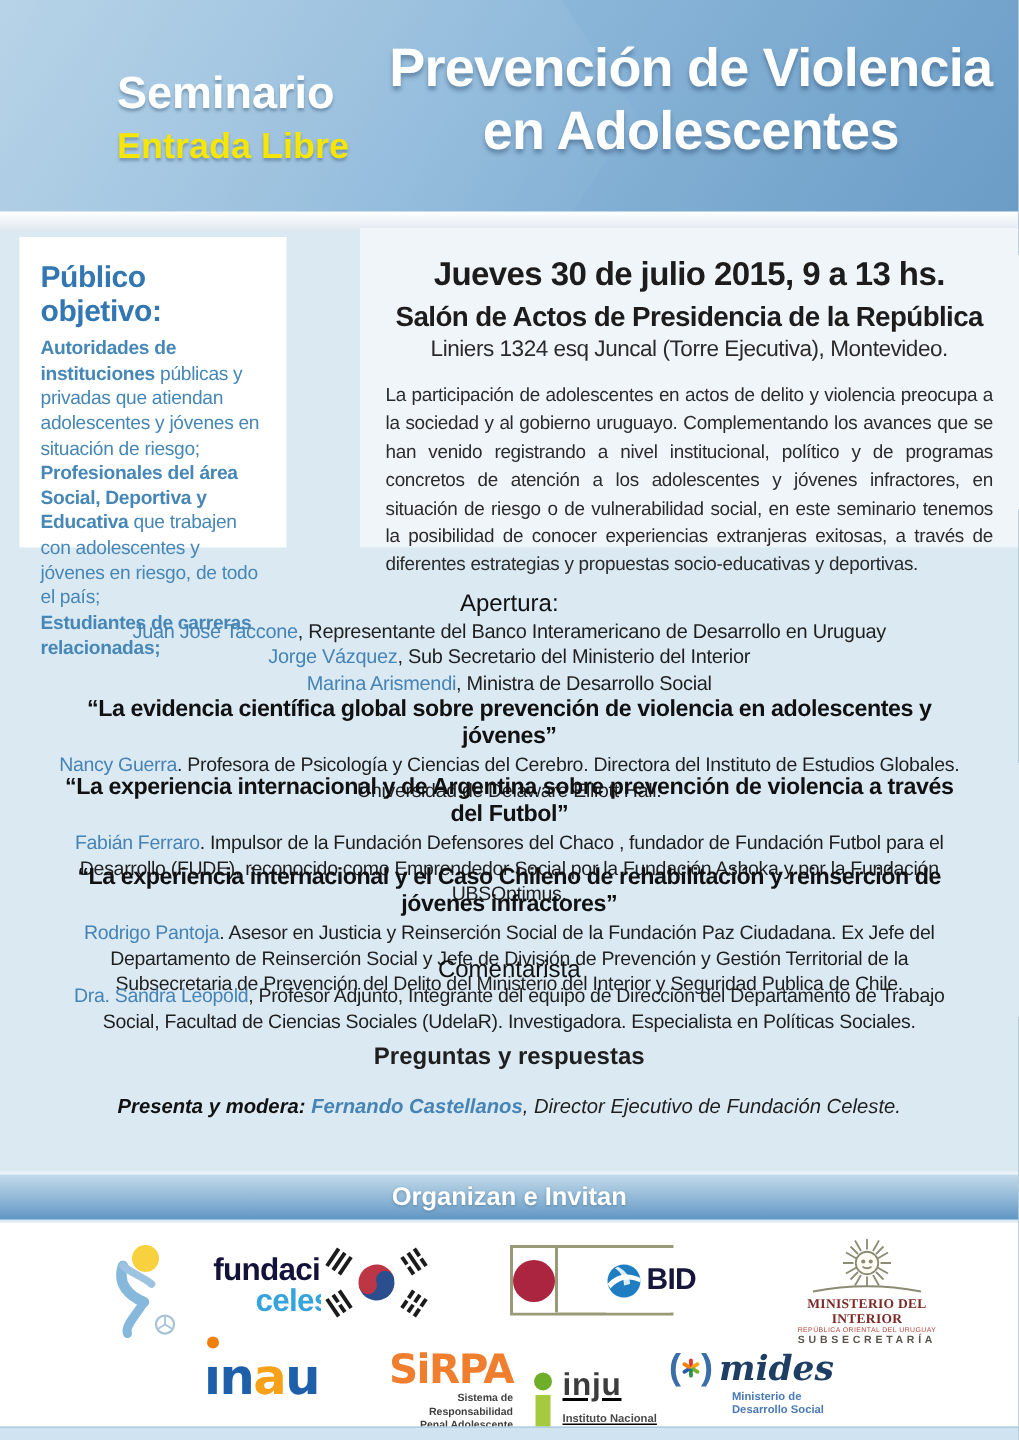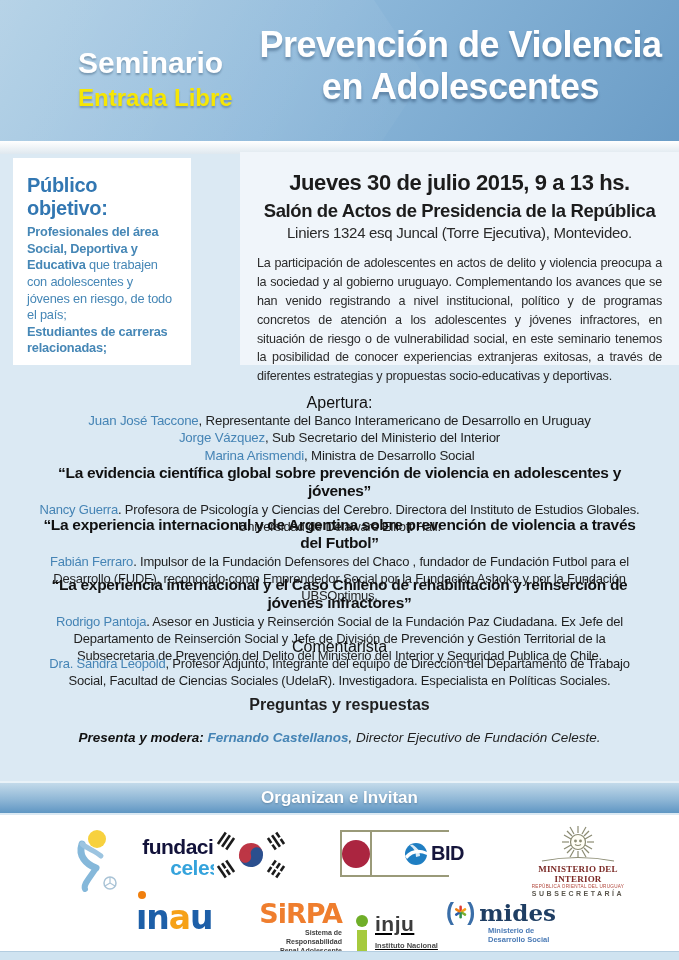--- a/index.html
+++ b/index.html
@@ -106,21 +106,21 @@
   .inju-glyph { position:absolute; left:0; top:2px; width:12px; height:46px; }
   .inju-dot { position:absolute; left:0; top:0; width:12px; height:12px; border-radius:50%; background:#6fae28; }
   .inju-stem { position:absolute; left:1px; top:15px; width:10px; height:31px; background:#a6ca3d; }
   .inju-text { margin-left:19px; }
   .inju-word { font-size:21px; font-weight:bold; color:#3c3c3c; line-height:1; letter-spacing:0.5px; }
   .inju-sub { font-size:7.5px; color:#4a4a4a; line-height:1.25; margin-top:7px; font-weight:bold; }
 
   .mides { left:446px; top:85px; width:110px; }
   .mides-top { display:flex; align-items:center; }
   .mides-paren { font-size:24px; color:#3a6ea8; font-weight:bold; line-height:1; }
-  .mides-word { font-family:"DejaVu Serif", serif; font-size:23px; font-weight:bold; color:#1f3e63; line-height:1; margin-left:4px; }
+  .mides-word { font-family:"DejaVu Serif", serif; font-size:23px; font-weight:bold; color:#1f3e63; line-height:1; margin-left:4px;font-style:italic; }
   .mides-sub { font-size:7.5px; color:#4a7ab5; line-height:1.25; margin-left:42px; margin-top:2px; font-weight:bold; }
 
   
   .bottom-strip { position:absolute; left:0; top:951px; width:679px; height:9px;
     background:#cfe3f0; border-top:1px solid #b3cde0; }
 </style>
 </head>
 <body>
 
 <div class="page">
@@ -130,20 +130,21 @@
     <div class="entrada">Entrada Libre</div>
     <div class="header-title">
       <div>Prevención de Violencia</div>
       <div>en Adolescentes</div>
     </div>
   </div>
   <div class="header-strip"></div>
 
   <div class="audience-card">
     <div class="audience-heading">Público objetivo:</div>
+    <p class="audience-item"><b>Autoridades de instituciones</b><span> públicas y privadas que atiendan adolescentes y jóvenes en situación de riesgo;</span></p>
     <p class="audience-item"><b>Profesionales del área Social, Deportiva y Educativa</b><span> que trabajen con adolescentes y jóvenes en riesgo, de todo el país;</span></p>
     <p class="audience-item"><b>Estudiantes de carreras relacionadas;</b><span></span></p>
   </div>
 
   <div class="event-area">
     <div class="event-datetime">Jueves 30 de julio 2015, 9 a 13 hs.</div>
     <div class="event-venue">Salón de Actos de Presidencia de la República</div>
     <div class="event-address">Liniers 1324 esq Juncal (Torre Ejecutiva), Montevideo.</div>
     <p class="event-intro">La participación de adolescentes en actos de delito y violencia preocupa a la sociedad y al gobierno uruguayo. Complementando los avances que se han venido registrando a nivel institucional, político y de programas concretos de atención a los adolescentes y jóvenes infractores, en situación de riesgo o de vulnerabilidad social, en este seminario tenemos la posibilidad de conocer experiencias extranjeras exitosas, a través de diferentes estrategias y propuestas socio-educativas y deportivas.</p>
   </div>

